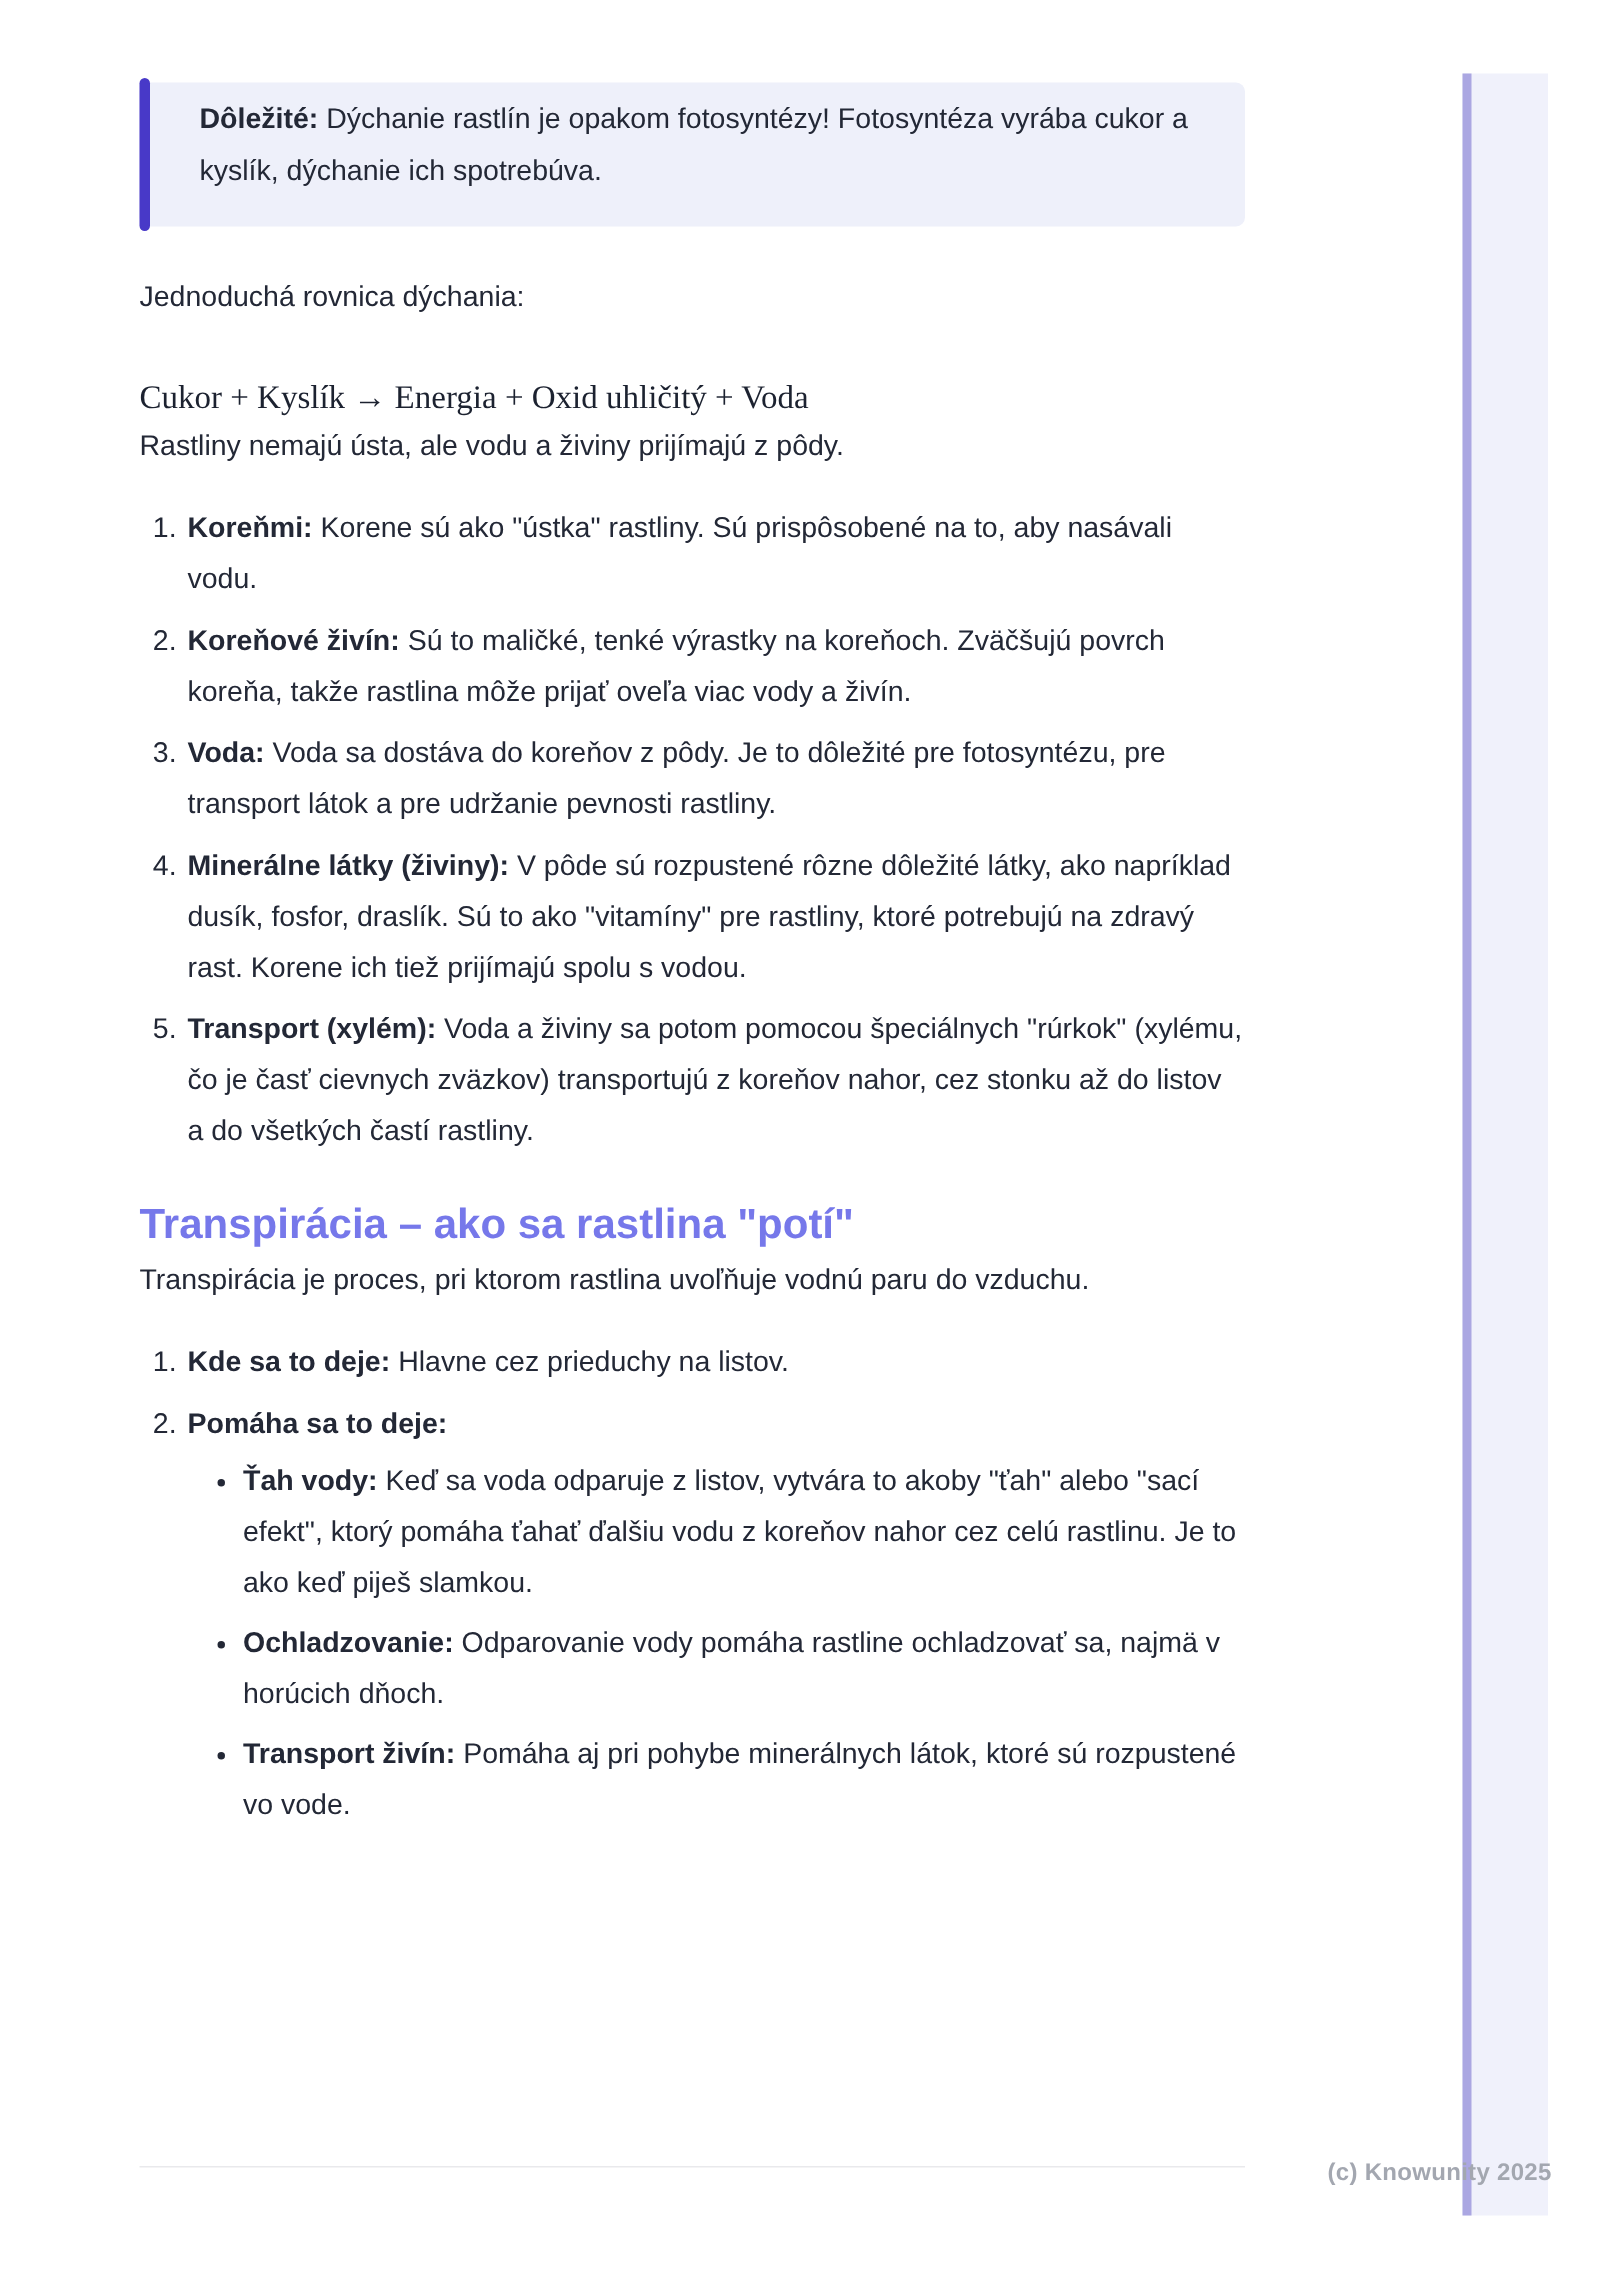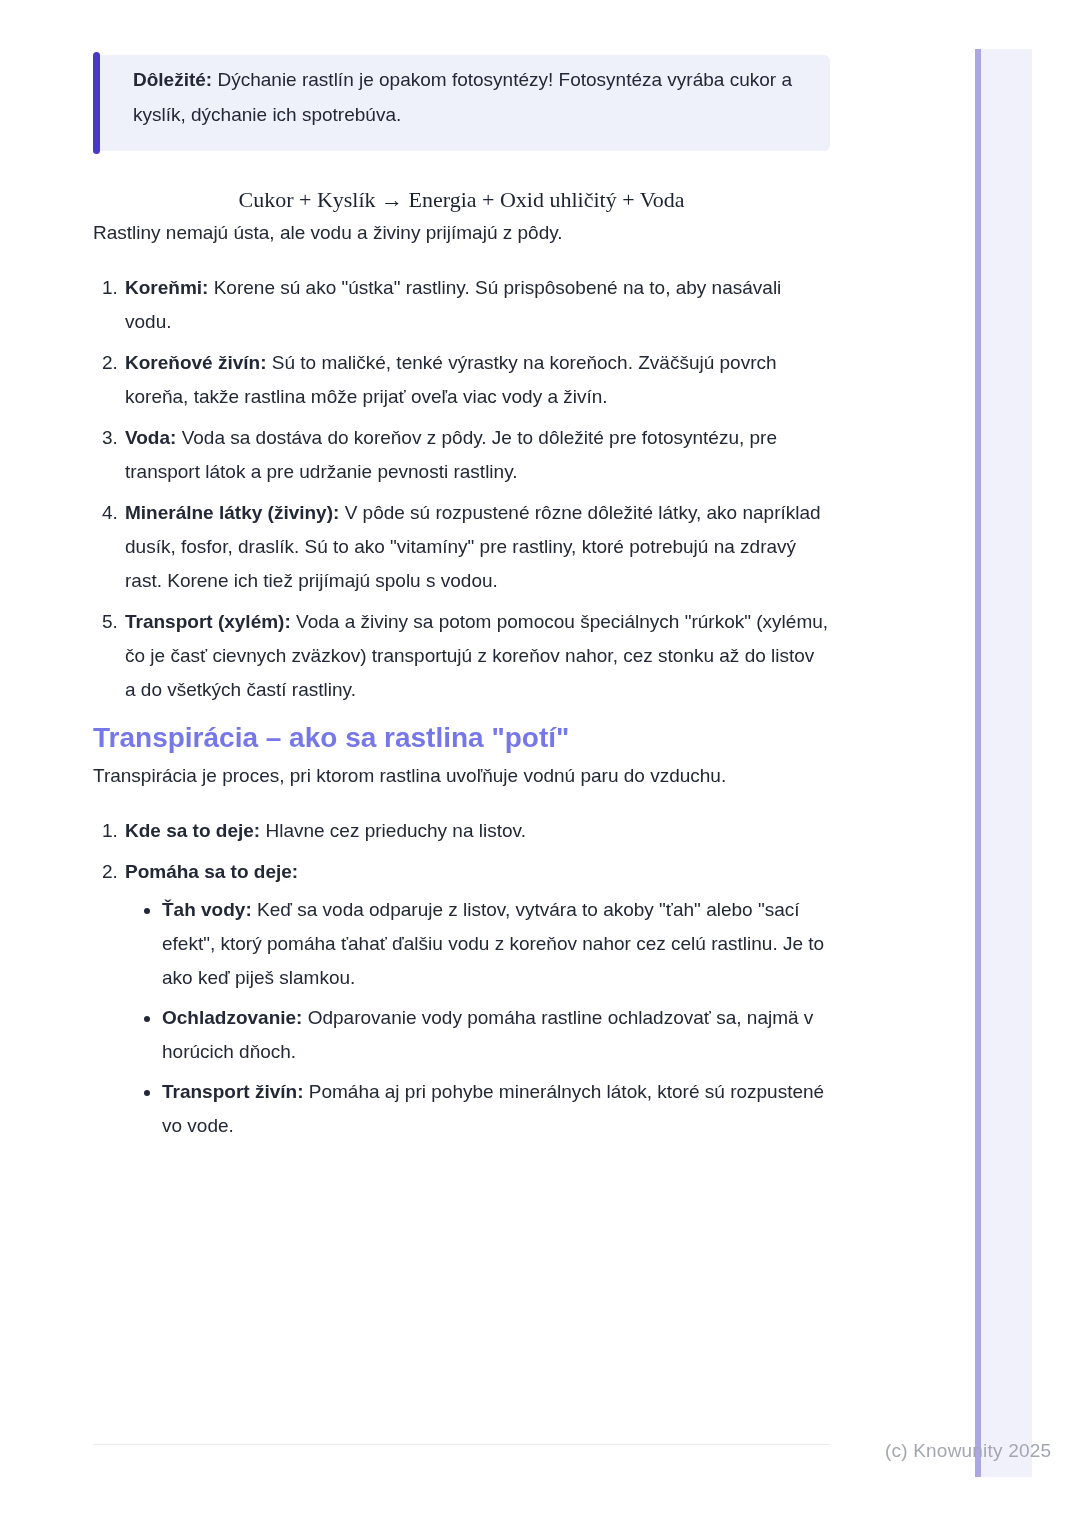--- a/index.html
+++ b/index.html
@@ -43,34 +43,33 @@
     border-radius:5px;
   }
   .lead{font-weight:700;}
   p.body-line{
     margin-top:30px;
     font-size:19px;
     line-height:35px;
   }
   .equation{
     margin-top:34px;
-    text-align:center;
     font-family:"Liberation Serif", serif;
     font-size:22px;
     line-height:30px;
     color:#1c2230;
   }
   h1{
     margin-top:50px;
     font-size:28px;
     line-height:40px;
     font-weight:700;
     color:var(--heading);
   }
-  h1.second{margin-top:11px;}
+  h1.second{margin-top:24px;}
   p.section-lead{
     font-size:19px;
     line-height:35px;
   }
   ol.num-list{
     margin-top:21px;
     padding-left:30px;
     font-size:19px;
     line-height:34px;
   }
@@ -88,25 +87,26 @@
   }
   .divider{
     position:absolute;
     left:93px; top:1444px;
     width:737px; height:1px;
     background:var(--divider);
   }
   .footer-note{
     position:absolute;
     left:885px; top:1440px;
-    font-size:19px;
+    font-size:16px;
     letter-spacing:0.2px;
     color:var(--footer-text);
     z-index:3;
     white-space:nowrap;
+    font-weight:bold;
   }
   .page-edge{
     position:absolute;
     left:975px; top:49px;
     width:57px; height:1428px;
     background:var(--page-edge-fill);
     border-left:6px solid var(--page-edge-line);
     z-index:1;
   }
 </style>
@@ -114,20 +114,21 @@
 <body>
 
 <div class="content">
 
   <div class="callout">
     <div class="callout-bar"></div>
     <span class="lead">Dôležité:</span>
     <span>Dýchanie rastlín je opakom fotosyntézy! Fotosyntéza vyrába cukor a kyslík, dýchanie ich spotrebúva.</span>
   </div>
 
+  <p class="body-line">Jednoduchá rovnica dýchania:</p>
 
   <div class="equation">Cukor + Kyslík → Energia + Oxid uhličitý + Voda</div>
 
 
   <p class="section-lead">Rastliny nemajú ústa, ale vodu a živiny prijímajú z pôdy.</p>
 
   <ol class="num-list">
     <li><span class="lead">Koreňmi:</span> <span>Korene sú ako "ústka" rastliny. Sú prispôsobené na to, aby nasávali vodu.</span></li>
     <li><span class="lead">Koreňové živín:</span> <span>Sú to maličké, tenké výrastky na koreňoch. Zväčšujú povrch koreňa, takže rastlina môže prijať oveľa viac vody a živín.</span></li>
     <li><span class="lead">Voda:</span> <span>Voda sa dostáva do koreňov z pôdy. Je to dôležité pre fotosyntézu, pre transport látok a pre udržanie pevnosti rastliny.</span></li>

